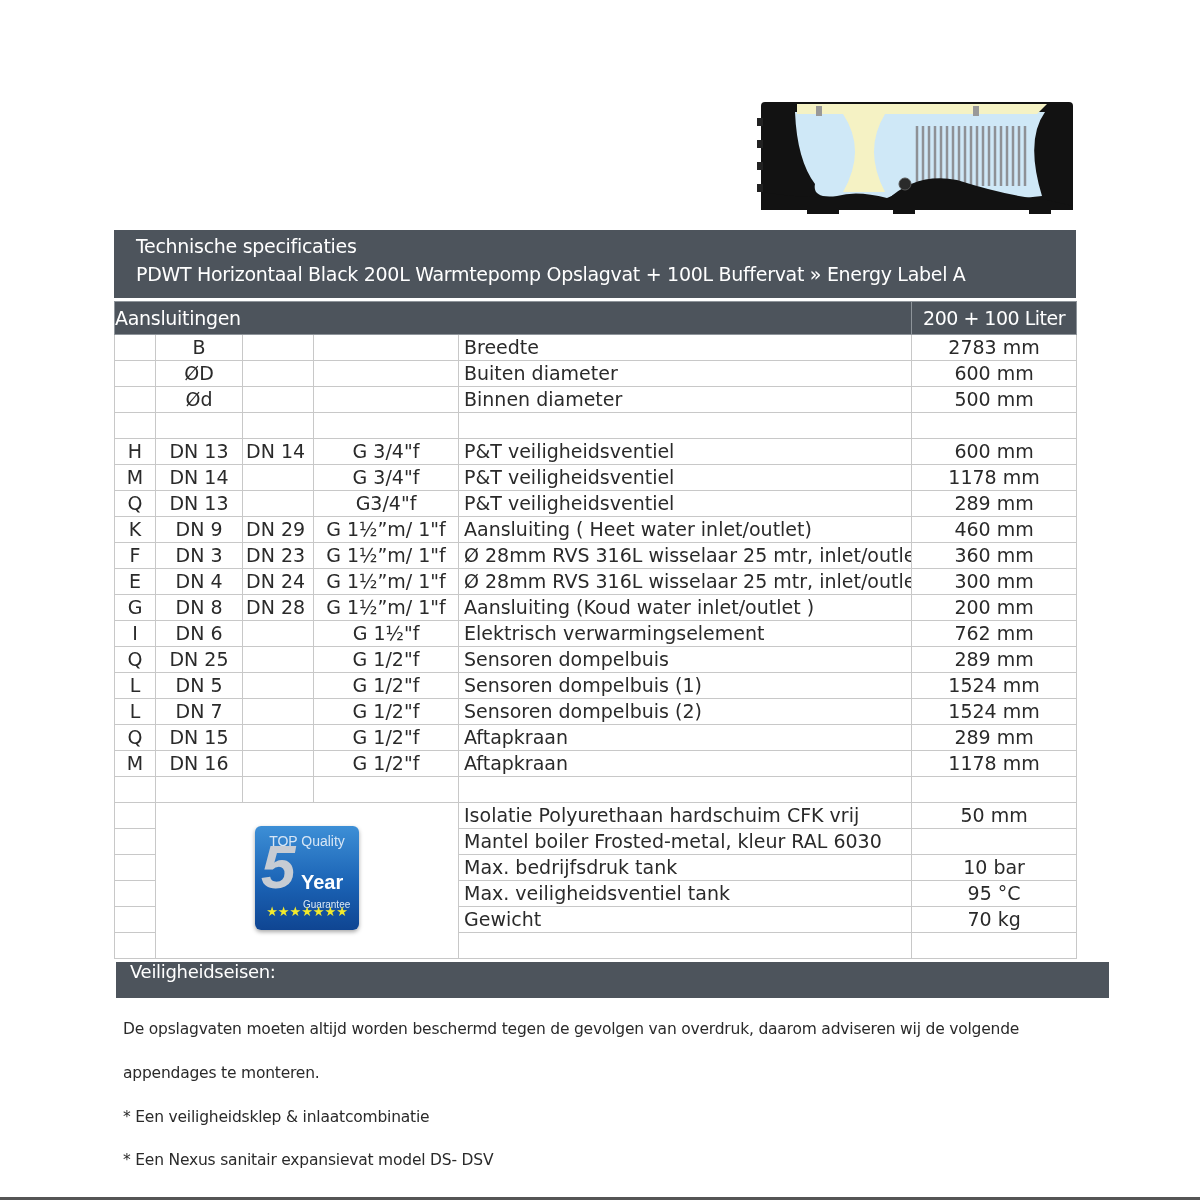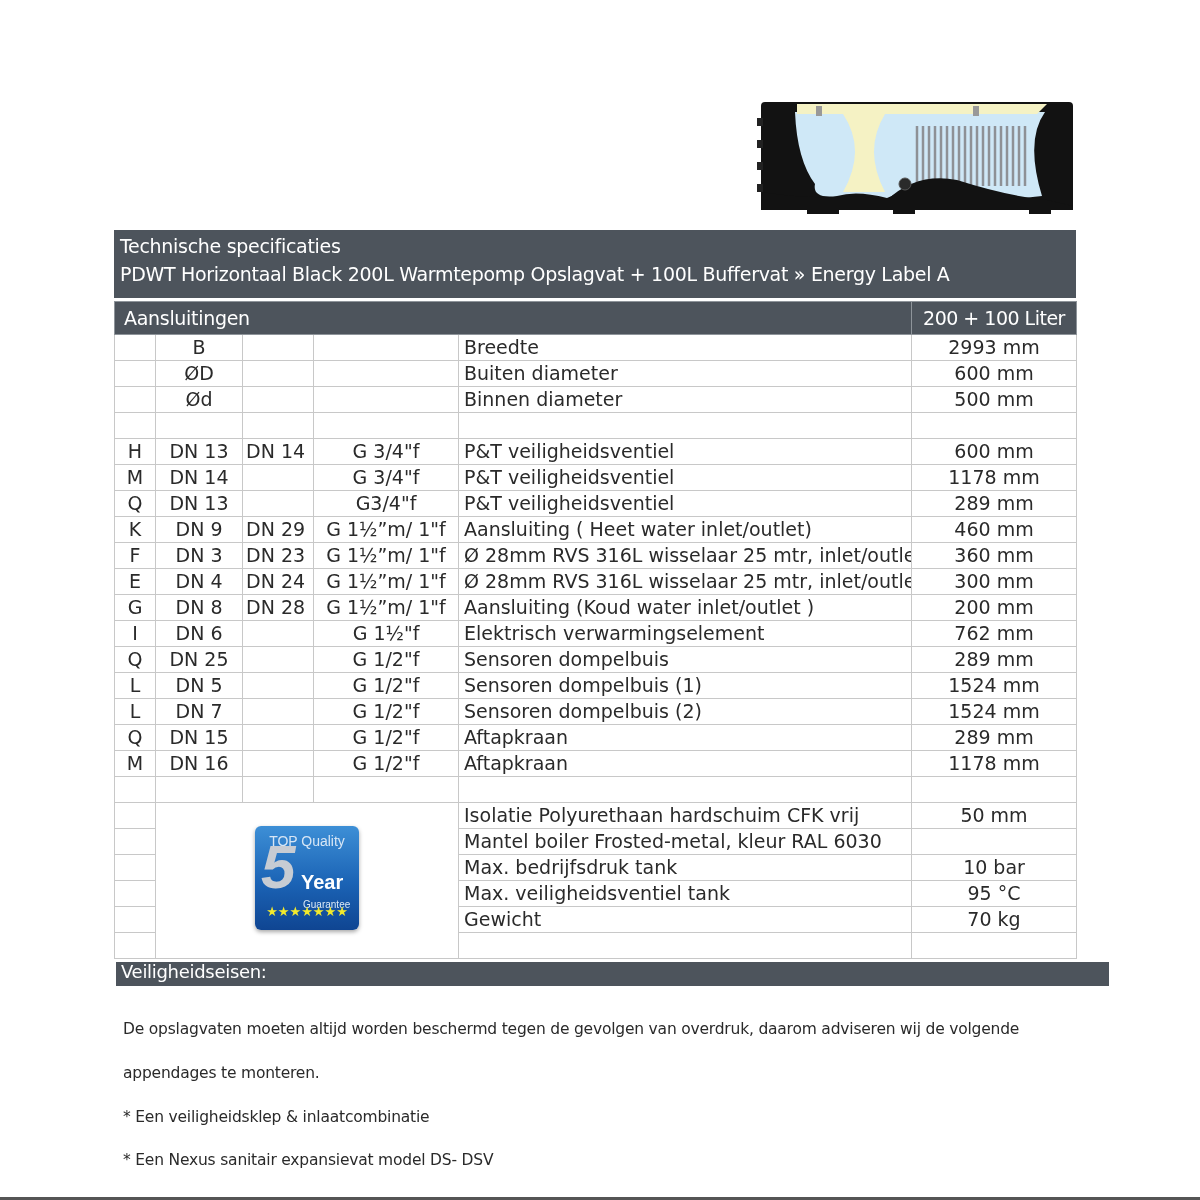--- a/index.html
+++ b/index.html
@@ -8,38 +8,38 @@
     font-family:"DejaVu Sans", sans-serif; color:#2a2a2a;
   }
   .bottom-rule { position:absolute; left:0; top:1197px; width:1200px; height:3px; background:#555; }
 
   
   .product-image { position:absolute; left:757px; top:100px; width:320px; height:114px; }
 
   
   .title-block {
     position:absolute; left:114px; top:230px; width:962px; height:68px;
-    background:#4d545c; color:#fff; padding:0 6px; box-sizing:border-box;
+    background:#4d545c; color:#fff; padding:0 22px; box-sizing:border-box;
   }
   .title-block .t1 { font-size:19px; line-height:28px; margin-top:2px; letter-spacing:-0.3px; }
   .title-block .t2 { font-size:19px; line-height:28px; letter-spacing:-0.3px; }
 
   
   table.spec {
     position:absolute; left:114px; top:301px; border-collapse:collapse; table-layout:fixed;
     width:962px;
   }
   table.spec td {
     border:1px solid #c8c8c8; height:25px; padding:0; font-size:19px; line-height:25px;
     white-space:nowrap; overflow:hidden;
   }
   table.spec tr.head td {
     background:#4d545c; color:#fff; height:32px; font-size:19px; border-color:#8e949a;
   }
-  table.spec tr.head td.head-left { padding-left:9px; letter-spacing:-0.3px;margin-top:8px; }
+  table.spec tr.head td.head-left { letter-spacing:-0.3px;margin-top:8px; }
   table.spec tr.head td.head-right { text-align:center; font-weight:normal; letter-spacing:-0.5px; }
   td.c0 { text-align:center; }
   td.c1 { text-align:center; }
   td.c2 { text-align:left; padding-left:3px !important; }
   td.c3 { text-align:center; }
   td.c4 { text-align:left; padding-left:5px !important; }
   td.c5 { text-align:center; }
   td.badge-cell { border-left:1px solid #c8c8c8; border-right:1px solid #c8c8c8; vertical-align:middle; text-align:center; }
 
   
@@ -50,22 +50,22 @@
     font-family:"Liberation Sans", sans-serif; text-align:left;
   }
   .badge .b-top { position:absolute; left:0; right:0; top:3px; text-align:center; font-size:14px; color:#d7e6f5; }
   .badge .b-five { position:absolute; left:6px; top:10px; font-size:62px; font-weight:bold; font-style:italic; color:#c7ccd3; line-height:62px; }
   .badge .b-year { position:absolute; left:46px; top:44px; font-size:20px; font-weight:bold; }
   .badge .b-guar { position:absolute; left:48px; top:66px; font-size:10px; color:#dce9f6; }
   .badge .b-stars { position:absolute; left:0; right:0; bottom:6px; text-align:center; font-size:13px; color:#f3ea2c; letter-spacing:0px; }
 
   
   .safety-header {
-    position:absolute; left:116px; top:962px; width:993px; height:24px; background:#4d545c; color:#fff;
-    font-size:18px; line-height:20px; padding-left:5px; box-sizing:border-box; letter-spacing:-0.3px;
+    position:absolute; left:116px; top:962px; width:993px; height:36px; background:#4d545c; color:#fff;
+    font-size:18px; line-height:20px; padding-left:14px; box-sizing:border-box; letter-spacing:-0.3px;
   }
   .safety-body { position:absolute; left:123px; top:996px; width:980px; font-size:15.5px; line-height:19.8px; color:#2a2a2a; letter-spacing:-0.2px; }
   .safety-body div { white-space:nowrap;margin-top:24px; }
   .safety-body .indent { padding-left:14px; }
 </style>
 </head>
 <body>
 
 <div class="product-image">
   <svg width="320" height="114" viewBox="0 0 320 114" xmlns="http://www.w3.org/2000/svg">
@@ -128,21 +128,21 @@
     <td class="head-right">200 + 100 Liter</td>
   </tr>
   </tbody>
     <tbody id="rows">
       <tr>
         <td class="c0"></td>
         <td class="c1">B</td>
         <td class="c2"></td>
         <td class="c3"></td>
         <td class="c4">Breedte</td>
-        <td class="c5">2993 mm</td>
+        <td class="c5">2783 mm</td>
       </tr>
       <tr>
         <td class="c0"></td>
         <td class="c1">ØD</td>
         <td class="c2"></td>
         <td class="c3"></td>
         <td class="c4">Buiten diameter</td>
         <td class="c5">600 mm</td>
       </tr>
       <tr>

